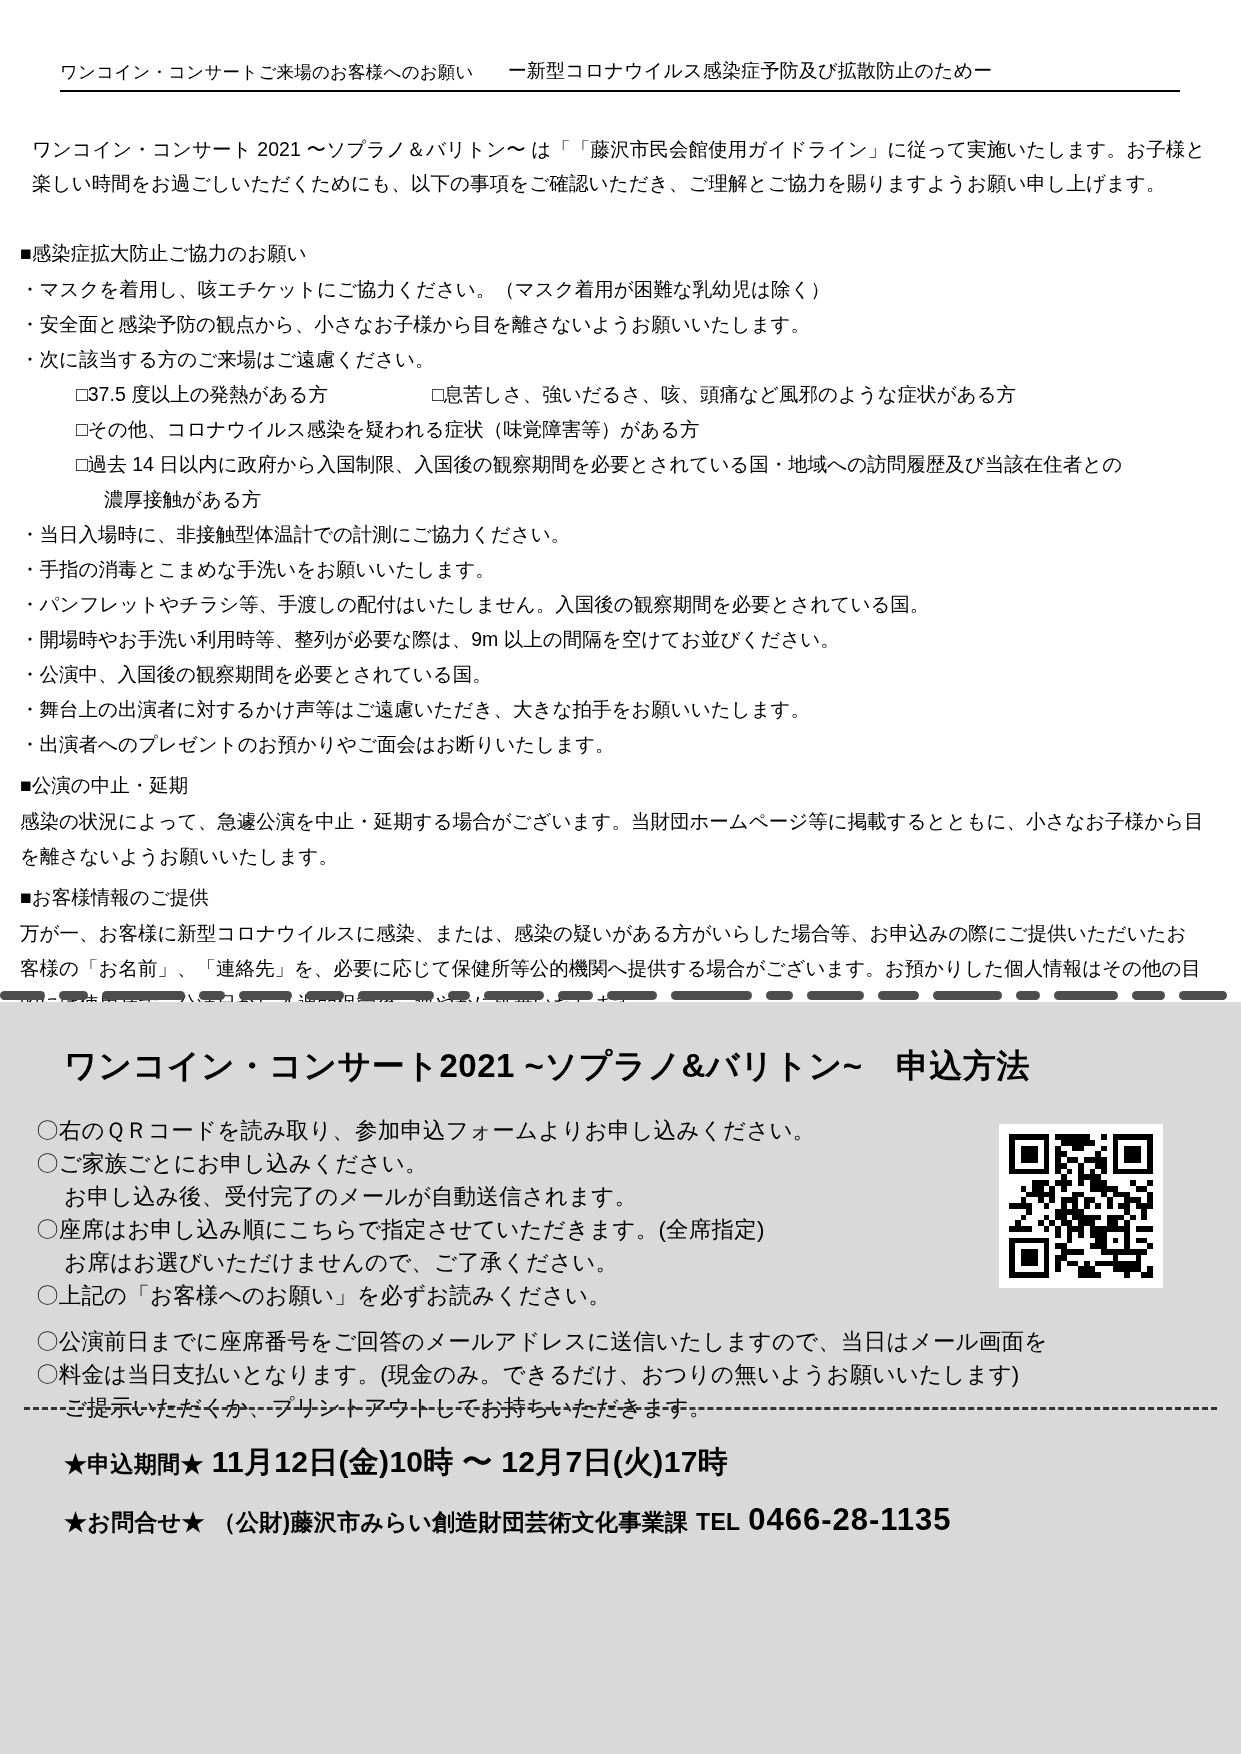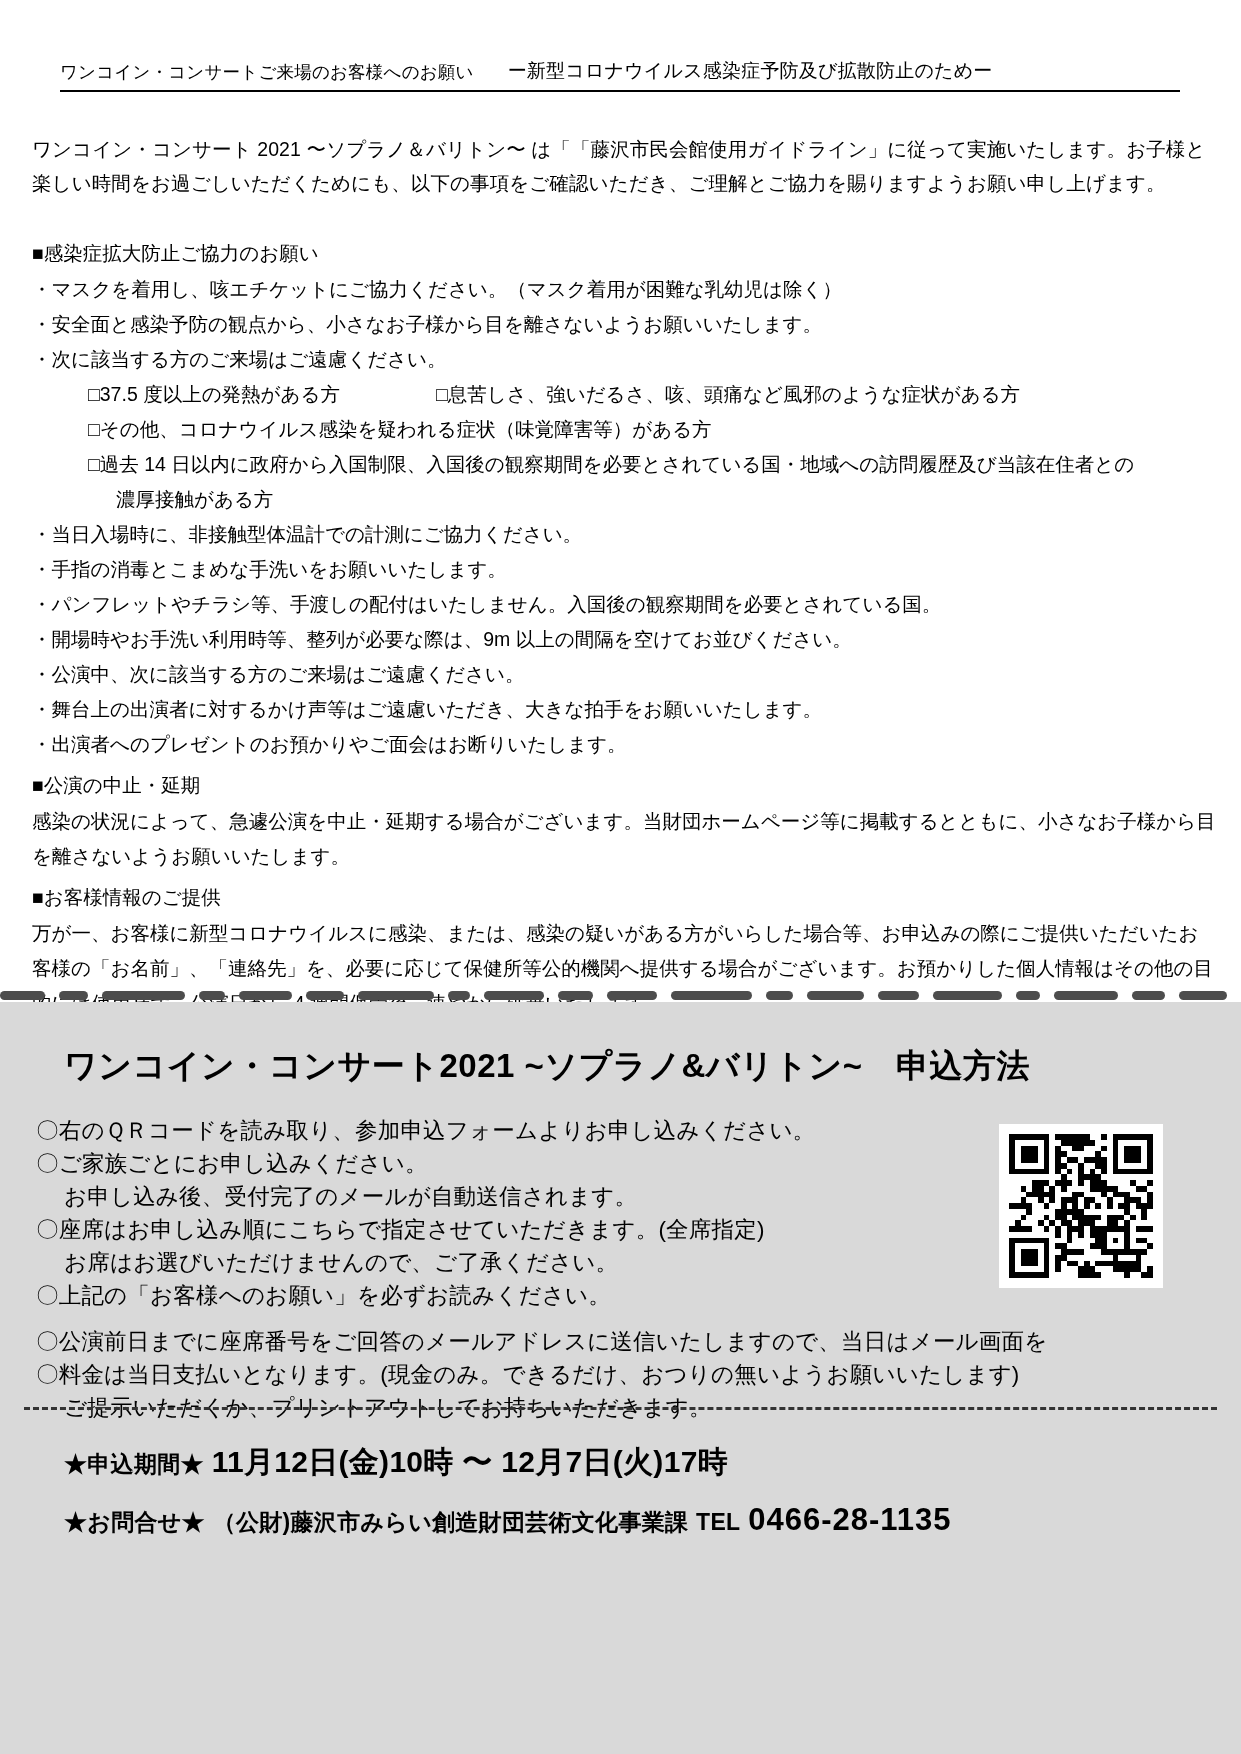--- a/index.html
+++ b/index.html
@@ -47,21 +47,21 @@
     top: 132px;
     width: 1180px;
     font-size: 19.5px;
     line-height: 34px;
     letter-spacing: 0.1px;
   }
 
   
   .body-block {
     position: absolute;
-    left: 32px;
+    left: 20px;
     top: 236px;
     width: 1185px;
     font-size: 19.5px;
     line-height: 35px;
   }
   .sec-head {
     font-size: 19.5px;
     line-height: 35px;
     margin: 0 0 1px 0;
   }
@@ -74,20 +74,21 @@
     padding: 0;
   }
   .check-row {
     padding-left: 56px;
     line-height: 35px;
     display: block;
     white-space: nowrap;
   }
   .check-row.two-col {
     display: flex;
+    gap: 8px;
   }
   .check-row.two-col .c2 { margin-left: 96px; }
   .check-cont {
     padding-left: 84px;
     line-height: 35px;
   }
   .wrap-para {
     line-height: 35px;
     white-space: normal;
   }
@@ -216,21 +217,21 @@
       </div>
       <div class="check-row">□その他、コロナウイルス感染を疑われる症状（味覚障害等）がある方</div>
       <div class="check-row">□過去 14 日以内に政府から入国制限、入国後の観察期間を必要とされている国・地域への訪問履歴及び当該在住者との</div>
       <div class="check-cont">濃厚接触がある方</div>
     </div>
 
     <div class="bullet">・当日入場時に、非接触型体温計での計測にご協力ください。</div>
     <div class="bullet">・手指の消毒とこまめな手洗いをお願いいたします。</div>
     <div class="bullet">・パンフレットやチラシ等、手渡しの配付はいたしません。入国後の観察期間を必要とされている国。</div>
     <div class="bullet">・開場時やお手洗い利用時等、整列が必要な際は、9m 以上の間隔を空けてお並びください。</div>
-    <div class="bullet">・公演中、次に該当する方のご来場はご遠慮ください。</div>
+    <div class="bullet">・公演中、入国後の観察期間を必要とされている国。</div>
     <div class="bullet">・舞台上の出演者に対するかけ声等はご遠慮いただき、大きな拍手をお願いいたします。</div>
     <div class="bullet">・出演者へのプレゼントのお預かりやご面会はお断りいたします。</div>
 
     <div class="gap-s"></div>
     <div class="sec-head">■公演の中止・延期</div>
     <div class="wrap-para">感染の状況によって、急遽公演を中止・延期する場合がございます。当財団ホームページ等に掲載するとともに、小さなお子様から目を離さないようお願いいたします。</div>
 
     <div class="gap-s"></div>
     <div class="sec-head">■お客様情報のご提供</div>
     <div class="wrap-para">万が一、お客様に新型コロナウイルスに感染、または、感染の疑いがある方がいらした場合等、お申込みの際にご提供いただいたお客様の「お名前」、「連絡先」を、必要に応じて保健所等公的機関へ提供する場合がございます。お預かりした個人情報はその他の目的には使用せず、公演日から 4 週間保管後、速やかに破棄いたします。</div>

